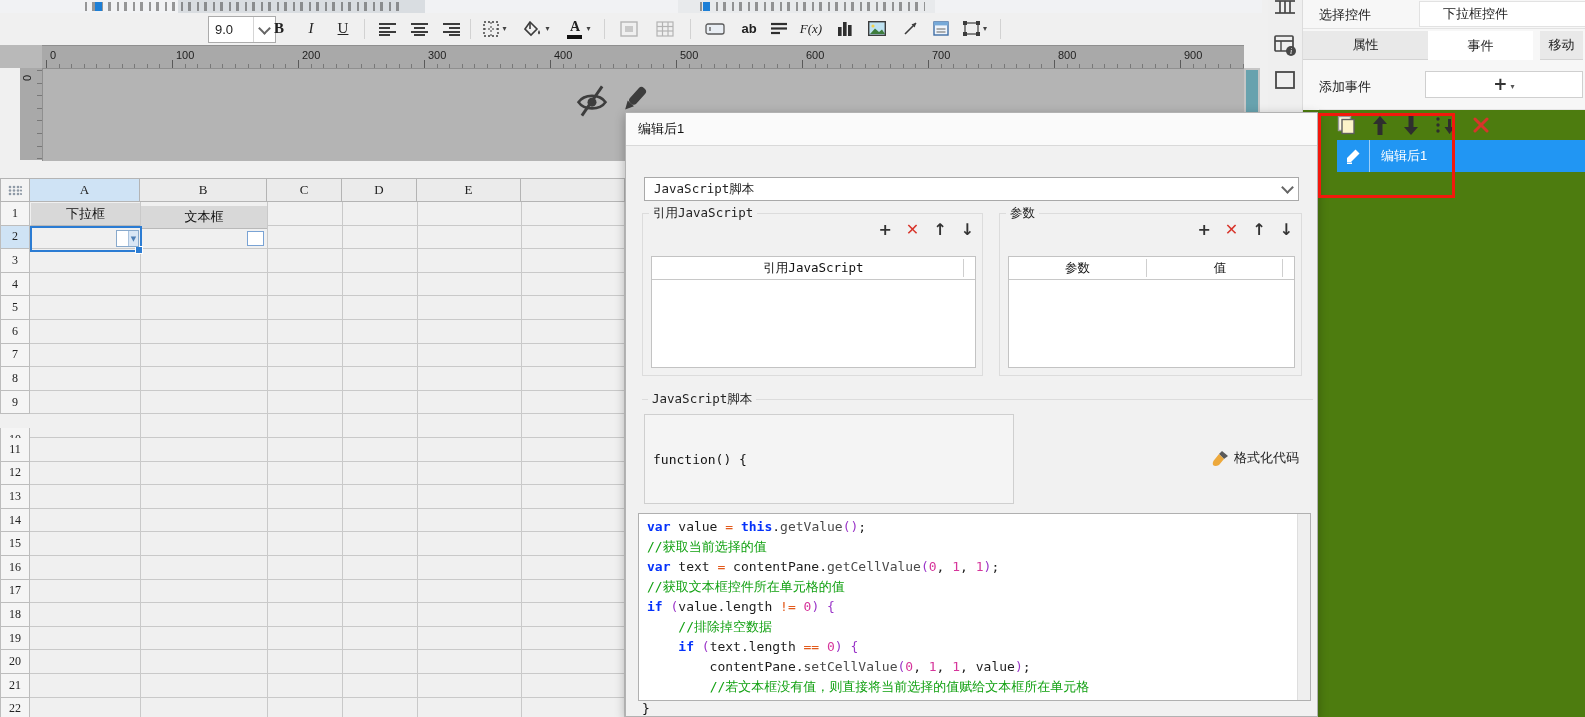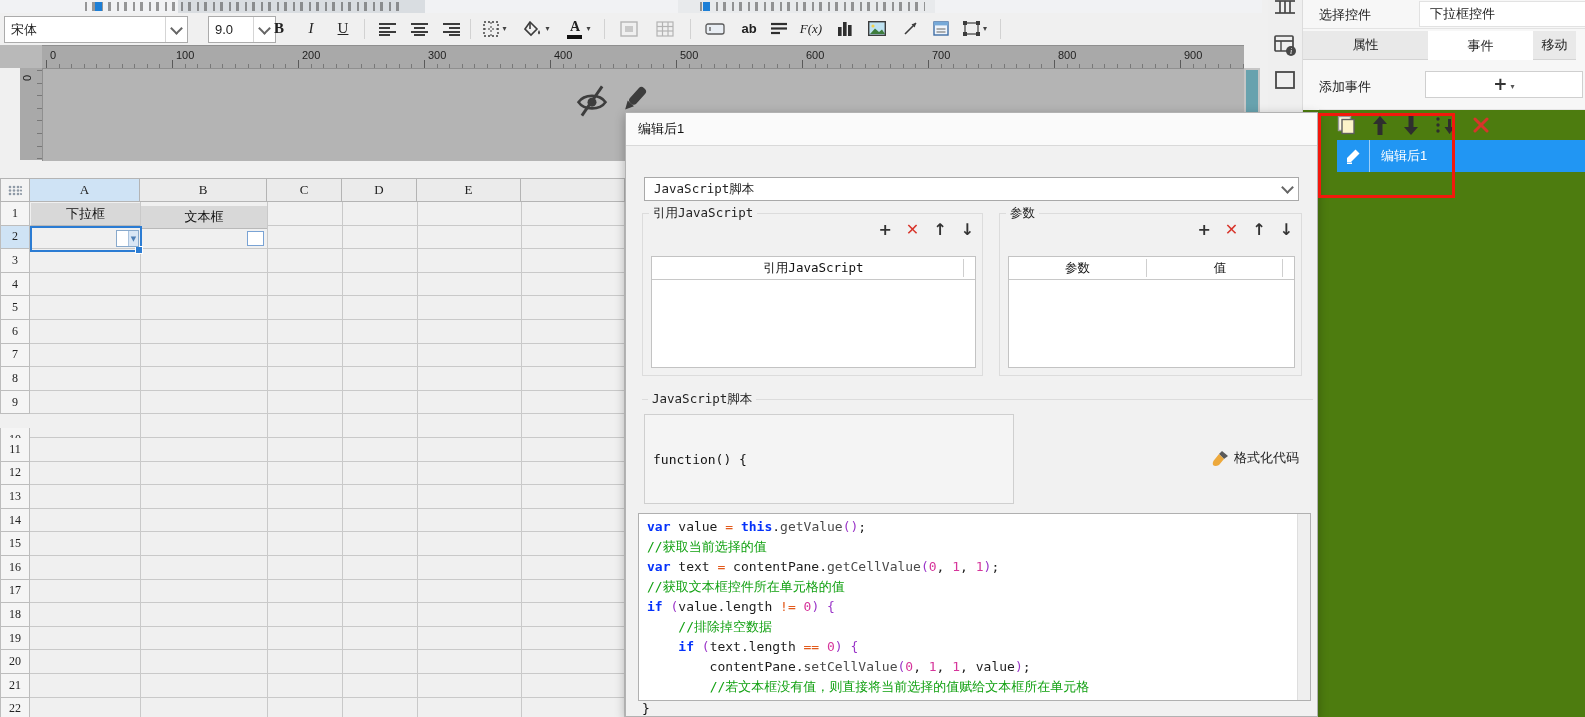--- a/index.html
+++ b/index.html
@@ -98,21 +98,21 @@
 
   
   #icon-strip{left:1268px;top:0;width:34px;height:112px;background:#efefef;border-right:1px solid #dcdcdc;z-index:2;}
   .strip-ic{position:absolute;left:5px;width:24px;height:24px;}
 
   
   #rpanel{left:1302px;top:0;width:283px;height:717px;background:#4d7c0f;border-left:1px solid #d9d9d9;z-index:1;box-sizing:border-box;}
   #rp-top{position:absolute;left:0;top:0;right:0;height:110px;background:#f7f7f7;}
   .rp-label{position:absolute;font-size:13px;color:#222;}
   #rp-select{position:absolute;left:116px;top:1px;width:167px;height:26px;background:#fff;border:1px solid #e2e2e2;
-    display:flex;align-items:center;padding-left:10px;box-sizing:border-box;font-size:13px;}
+    display:flex;align-items:center;padding-left:23px;box-sizing:border-box;font-size:13px;}
   .rtab{position:absolute;top:31px;height:29px;display:flex;align-items:center;justify-content:center;font-size:13px;color:#222;box-sizing:border-box;}
   .rtab.inactive{background:#e9e9e9;border-bottom:1px solid #d4d4d4;}
   .rtab.active{background:#fff;}
   #add-event-btn{position:absolute;left:122px;top:71px;width:158px;height:27px;background:#fff;border:1px solid #cfcfcf;
     display:flex;align-items:center;justify-content:center;gap:3px;box-sizing:border-box;}
   #ev-toolbar{position:absolute;left:34px;top:112px;right:0;height:26px;display:flex;align-items:center;gap:17px;}
   #ev-row{position:absolute;left:34px;top:140px;right:0;height:32px;background:#2196f3;display:flex;align-items:center;}
   #ev-row .pcell{width:32px;height:100%;display:flex;align-items:center;justify-content:center;border-right:1px solid rgba(255,255,255,.55);}
   #ev-row .ev-name{color:#fff;font-size:13px;padding-left:11px;}
   #red-box{left:1318px;top:113px;width:131px;height:79px;border:3px solid #f3180c;z-index:50;}
@@ -125,26 +125,20 @@
   <div id="tabstrip" class="abs">
     <div class="clip-tab" style="left:178px;width:247px;background:#d9dde1;"></div>
     <div class="clip-tab" style="left:678px;width:257px;background:#e8eaec;"></div>
     <div class="clip-glyphs" style="left:85px;width:315px;"></div>
     <div class="clip-glyphs" style="left:700px;width:225px;"></div>
     <div class="clip-blue" style="left:95px;"></div>
     <div class="clip-blue" style="left:703px;"></div>
   </div>
 
   <div id="toolbar" class="abs">
-    <div class="combo" style="left:4px;width:182px;">
-      <span class="val">宋体</span>
-      <span class="cbtn">
-          <span class="chev" style="margin-top:-3px;"></span>
-        </span>
-    </div>
     <div class="combo" style="left:208px;width:66px;">
       <span class="val">9.0</span>
       <span class="cbtn">
           <span class="chev" style="margin-top:-3px;"></span>
         </span>
     </div>
     <div class="tbtn serif" style="left:264px;font-weight:bold;font-size:15px;">B</div>
     <div class="tbtn serif" style="left:296px;font-style:italic;font-size:15px;">I</div>
     <div class="tbtn serif" style="left:328px;text-decoration:underline;font-size:15px;">U</div>
     <div class="tsep" style="left:364px;"></div>
@@ -423,21 +417,21 @@
 
   <div id="rpanel" class="abs">
     <div id="rp-top"></div>
     <span class="rp-label" style="left:16px;top:6px;">选择控件</span>
     <div id="rp-select">
       <span>下拉框控件</span>
     </div>
     <div style="position:absolute;left:0;top:28px;right:0;height:1px;background:#e3e3e3;"></div>
     <div class="rtab inactive" style="left:0;width:125px;">属性</div>
     <div class="rtab active" style="left:125px;width:105px;">事件</div>
-    <div class="rtab inactive" style="left:230px;width:43px;">移动</div>
+    <div class="rtab inactive" style="left:237px;width:43px;">移动</div>
     <span class="rp-label" style="left:16px;top:78px;">添加事件</span>
     <div id="add-event-btn">
       <span class="sym" style="font-size:17px;font-weight:600;color:#333;line-height:17px;">+</span>
       <span class="sym" style="font-size:8px;color:#555;margin-top:4px;">▾</span>
     </div>
     <div style="position:absolute;left:16px;top:109px;right:0;height:1px;background:#e6e6e6;"></div>
 
     <div id="ev-toolbar">
       <svg width="19" height="20" viewBox="0 0 19 20">
         <rect x="1.5" y="1.5" width="12" height="14" fill="#fdf8e0" stroke="#9a9a9a" stroke-width="1.4"></rect>

